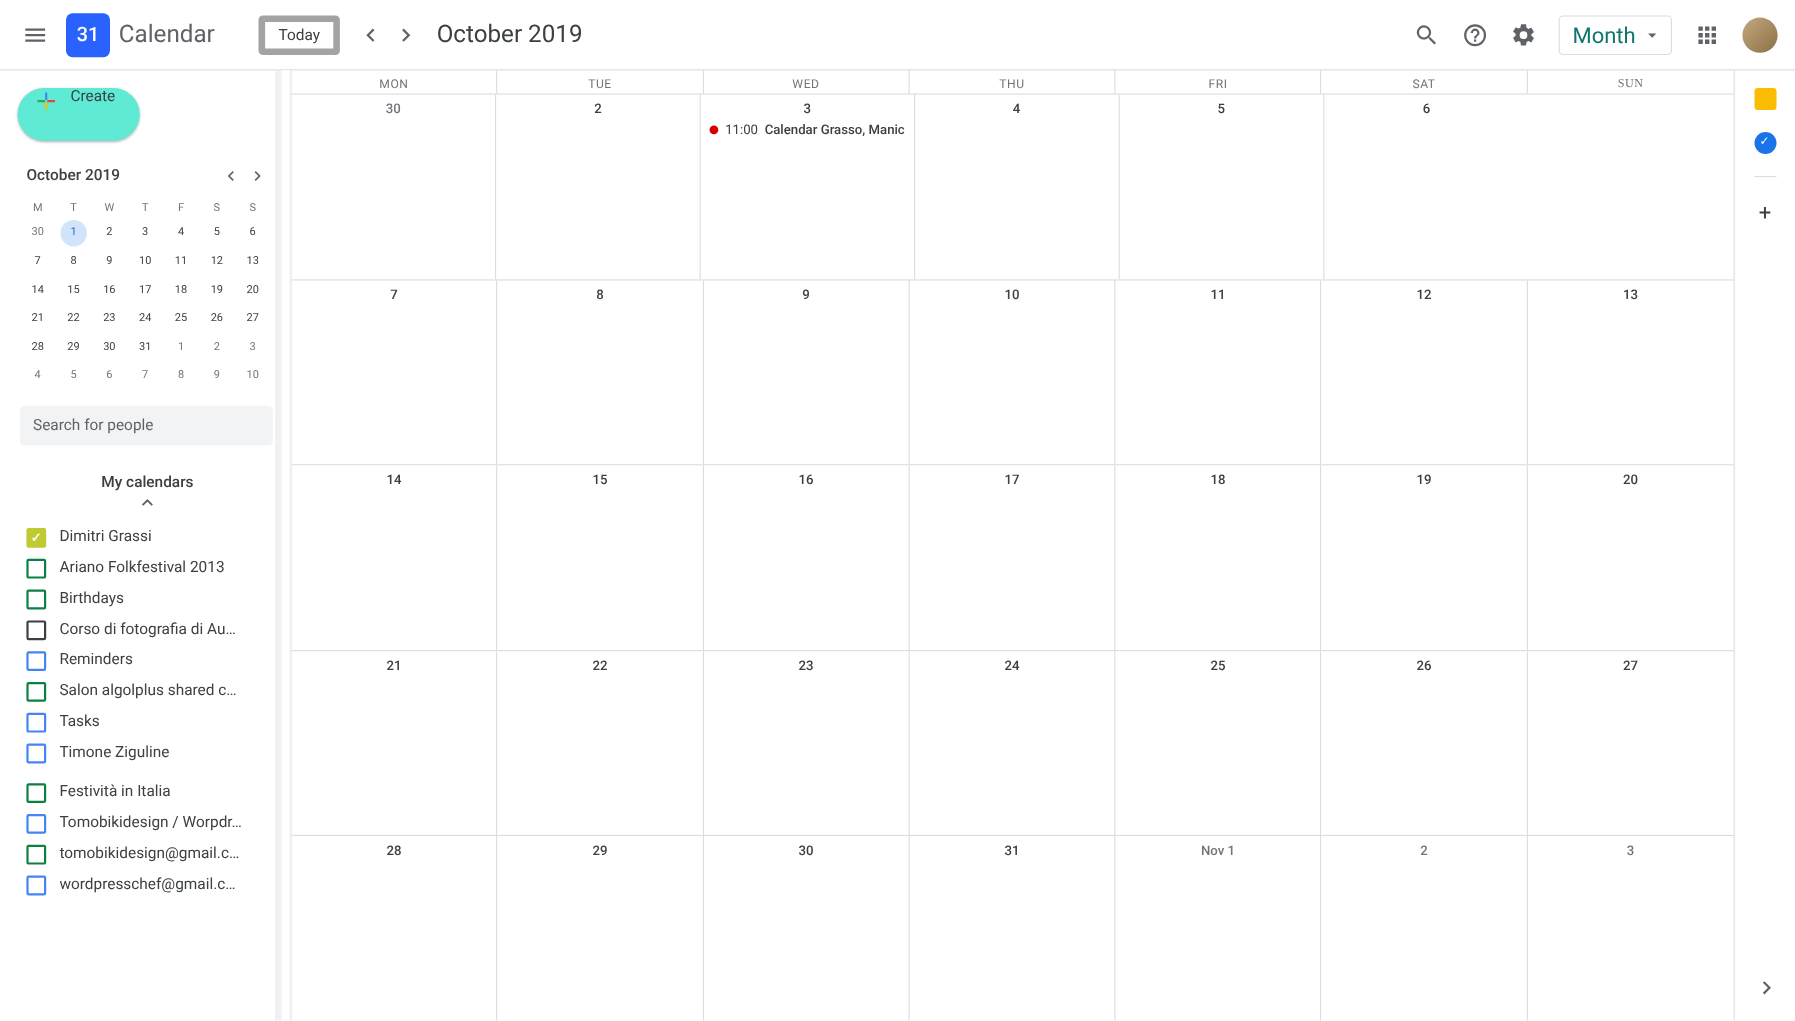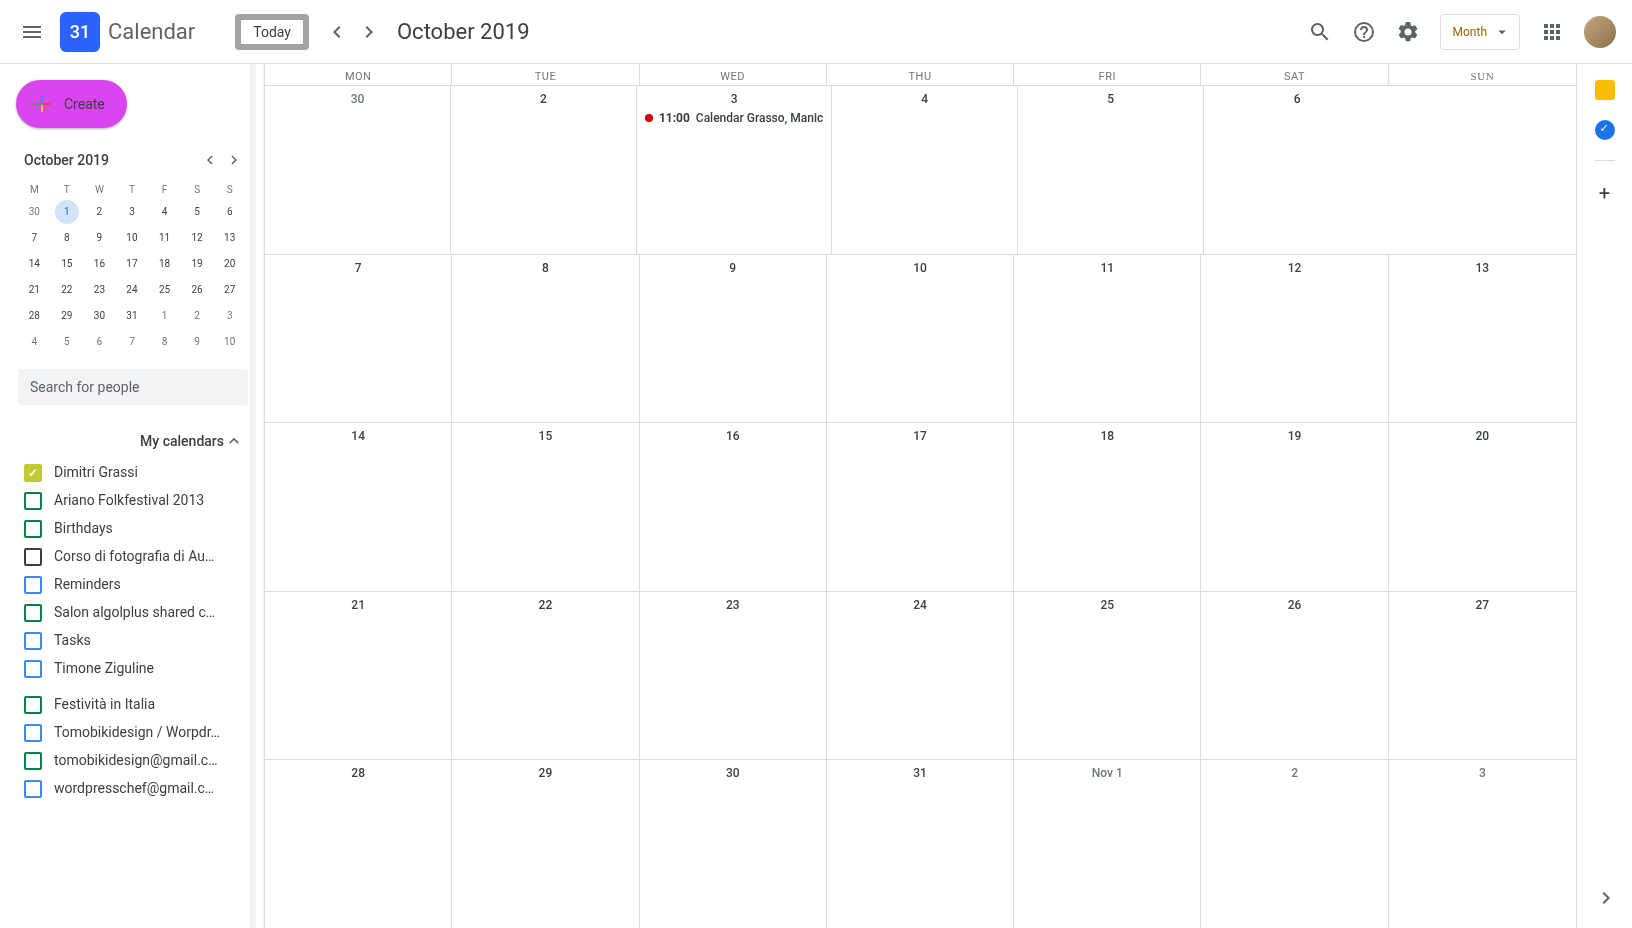--- a/index.html
+++ b/index.html
@@ -8,51 +8,51 @@
 
 .header { height: 64px; border-bottom: 1px solid #dadce0; display: flex; align-items: center; padding: 0 8px; }
 .menu-btn { width: 48px; height: 48px; display: flex; align-items: center; justify-content: center; cursor: pointer; border-radius: 50%; }
 .logo { width: 40px; height: 40px; background: #2962ff; border-radius: 6px; display: flex; align-items: center; justify-content: center; color: #fff; font-weight: 500; font-size: 18px; margin: 0 8px 0 4px; }
 .app-title { font-size: 22px; color: #5f6368; font-weight: 400; margin-right: 40px; }
 .today-btn { height: 36px; padding: 0 12px; border: 6px solid #a3a3a3; border-radius: 4px; background: #fff; font-size: 14px; color: #3c4043; cursor: pointer; margin-right: 12px; }
 .nav-arrow { width: 32px; height: 32px; display: flex; align-items: center; justify-content: center; cursor: pointer; color: #5f6368; border-radius: 50%; }
 .month-title { font-size: 22px; color: #3c4043; margin-left: 12px; }
 .header-right { margin-left: auto; display: flex; align-items: center; gap: 4px; }
 .icon-btn { width: 40px; height: 40px; display: flex; align-items: center; justify-content: center; cursor: pointer; border-radius: 50%; color: #5f6368; }
-.view-select { height: 36px; padding: 0 8px 0 12px; border: 1px solid #dadce0; border-radius: 4px; background: #fff; font-size: 12px; color: #a16207; cursor: pointer; display: flex; align-items: center; gap: 6px; margin: 0 8px; }
+.view-select { height: 36px; padding: 0 8px 0 12px; border: 1px solid #dadce0; border-radius: 4px; background: #fff; font-size: 20px; color: #0f766e; cursor: pointer; display: flex; align-items: center; gap: 6px; margin: 0 8px; }
 .avatar { width: 32px; height: 32px; border-radius: 50%; background: linear-gradient(135deg, #c5a880, #8b6f47); margin: 0 8px; cursor: pointer; }
 
 
 .main { display: flex; height: calc(100% - 64px); }
 .sidebar { width: 256px; padding: 16px 0 16px 12px; overflow-y: auto; flex-shrink: 0; position: relative; }
 .divider-v { width: 8px; background: #fff; border-right:1px solid #f1f3f4; position:relative; }
 .divider-v::before { content:''; position:absolute; left:-6px; top:0; bottom:0; width:6px; background:#dadce0; opacity:0.4; }
 
 
-.create-btn { display: inline-flex; align-items: center; gap: 10px; padding: 0 22px 0 14px; height: 48px; border-radius: 24px; box-shadow: 0 1px 3px rgba(0,0,0,0.2), 0 1px 2px rgba(0,0,0,0.12); background: #d946ef; cursor: pointer; font-size: 14px; color: #3c4043; margin-bottom: 20px; margin-left: 4px; }
+.create-btn { display: inline-flex; gap: 10px; padding: 0 22px 0 14px; height: 48px; border-radius: 24px; box-shadow: 0 1px 3px rgba(0,0,0,0.2), 0 1px 2px rgba(0,0,0,0.12); background: #5eead4; cursor: pointer; font-size: 14px; color: #3c4043; margin-bottom: 20px; margin-left: 4px; }
 .plus-icon { width:24px; height:24px; }
 
 
 .mini-cal { padding: 0 10px 0 6px; }
 .mini-head { display:flex; align-items:center; justify-content:space-between; margin-bottom:8px; }
 .mini-title { font-size:14px; color:#3c4043; font-weight:500; padding-left:6px; }
 .mini-nav { display:flex; gap:0; }
 .mini-nav .nav-arrow { width:24px; height:24px; }
 .mini-grid { display:grid; grid-template-columns:repeat(7,1fr); text-align:center; gap:0; }
 .mini-dow { font-size:10px; color:#70757a; padding:4px 0; }
 .mini-day { font-size:10px; color:#3c4043; width:24px; height:24px; line-height:24px; margin:1px auto; border-radius:50%; cursor:pointer; }
 .mini-day.muted { color:#70757a; }
 .mini-day.today { background:#d2e3fc; color:#1967d2; }
 
 
 .search-box { margin:14px 8px 14px 6px; height:36px; background:#f1f3f4; border-radius:4px; display:flex; align-items:center; padding:0 12px; font-size:14px; color:#5f6368; }
 
 
 .cal-section { padding: 4px 8px 4px 8px; }
-.cal-section-head { display:flex; align-items:center; justify-content:flex-end; padding:8px 4px 8px 4px; cursor:pointer; }
+.cal-section-head { display:flex; align-items:center; justify-content:space-between; padding:8px 4px 8px 4px; cursor:pointer;flex-direction:column; }
 .cal-section-title { font-size:14px; color:#3c4043; font-weight:500; }
 .cal-item { display:flex; align-items:flex-start; gap:12px; padding:5px 4px; font-size:14px; color:#3c4043; cursor:pointer; white-space:nowrap; overflow:hidden; text-overflow:ellipsis; }
 .cal-check { width:18px; height:18px; border-radius:2px; border:2px solid; flex-shrink:0; display:flex; align-items:center; justify-content:center; }
 .cal-check.checked { background:currentColor; }
 .cal-check.checked::after { content:'✓'; color:#fff; font-size:12px; font-weight:bold; }
 .cal-label { overflow:hidden; text-overflow:ellipsis; }
 
 
 .grid-container { flex:1; display:flex; }
 .grid { flex:1; display:flex; flex-direction:column; border-left:1px solid #dadce0; }
@@ -60,21 +60,21 @@
 .dow-cell { text-align:center; font-size:11px; color:#70757a; letter-spacing:0.5px; padding:6px 0 2px; border-right:1px solid #dadce0; }
 .dow-cell:last-child { border-right:none;font-family:Liberation Serif, serif; }
 .weeks { flex:1; display:flex; flex-direction:column; }
 .week-row { flex:1; display:grid; grid-template-columns:repeat(7,1fr); border-top:1px solid #dadce0; }
 .day-cell { border-right:1px solid #dadce0; padding:2px 4px; position:relative; cursor:pointer; }
 .day-cell:last-child { border-right:none; }
 .day-num { font-size:12px; color:#3c4043; text-align:center; padding:4px; font-weight:500; }
 .day-num.muted { color:#70757a; }
 .event { display:flex; align-items:center; gap:6px; font-size:12px; padding:1px 4px; white-space:nowrap; overflow:hidden; cursor:pointer; }
 .event-dot { width:8px; height:8px; border-radius:50%; background:#d50000; flex-shrink:0; }
-.event-time { color:#3c4043;font-weight:bold; }
+.event-time { color:#3c4043; }
 .event-title { color:#3c4043; font-weight:500; overflow:hidden; text-overflow:ellipsis; }
 
 
 .right-panel { width:56px; border-left:1px solid #dadce0; display:flex; flex-direction:column; align-items:center; padding-top:16px; gap:20px; }
 .addon-icon { width:20px; height:20px; border-radius:3px; cursor:pointer; }
 .addon-keep { background:#fbbc04; }
 .addon-tasks { background:#1a73e8; border-radius:50%; position:relative; }
 .addon-tasks::after { content:'✓'; color:#fff; font-size:11px; position:absolute; top:2px; left:5px; }
 .addon-divider { width:20px; height:1px; background:#dadce0; }
 .addon-plus { color:#3c4043; font-size:20px; cursor:pointer; }

